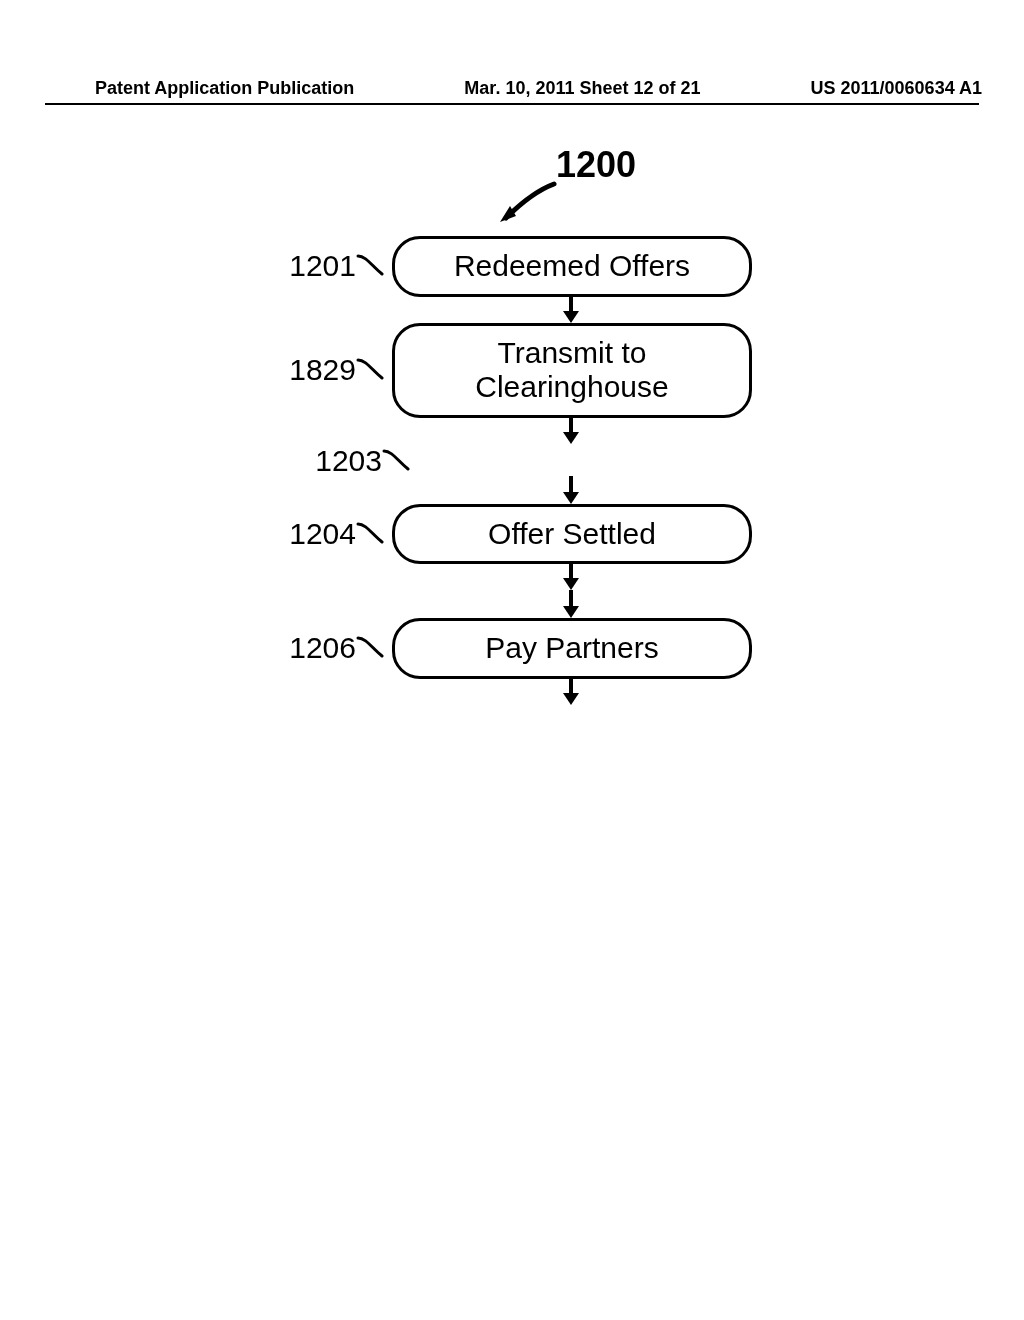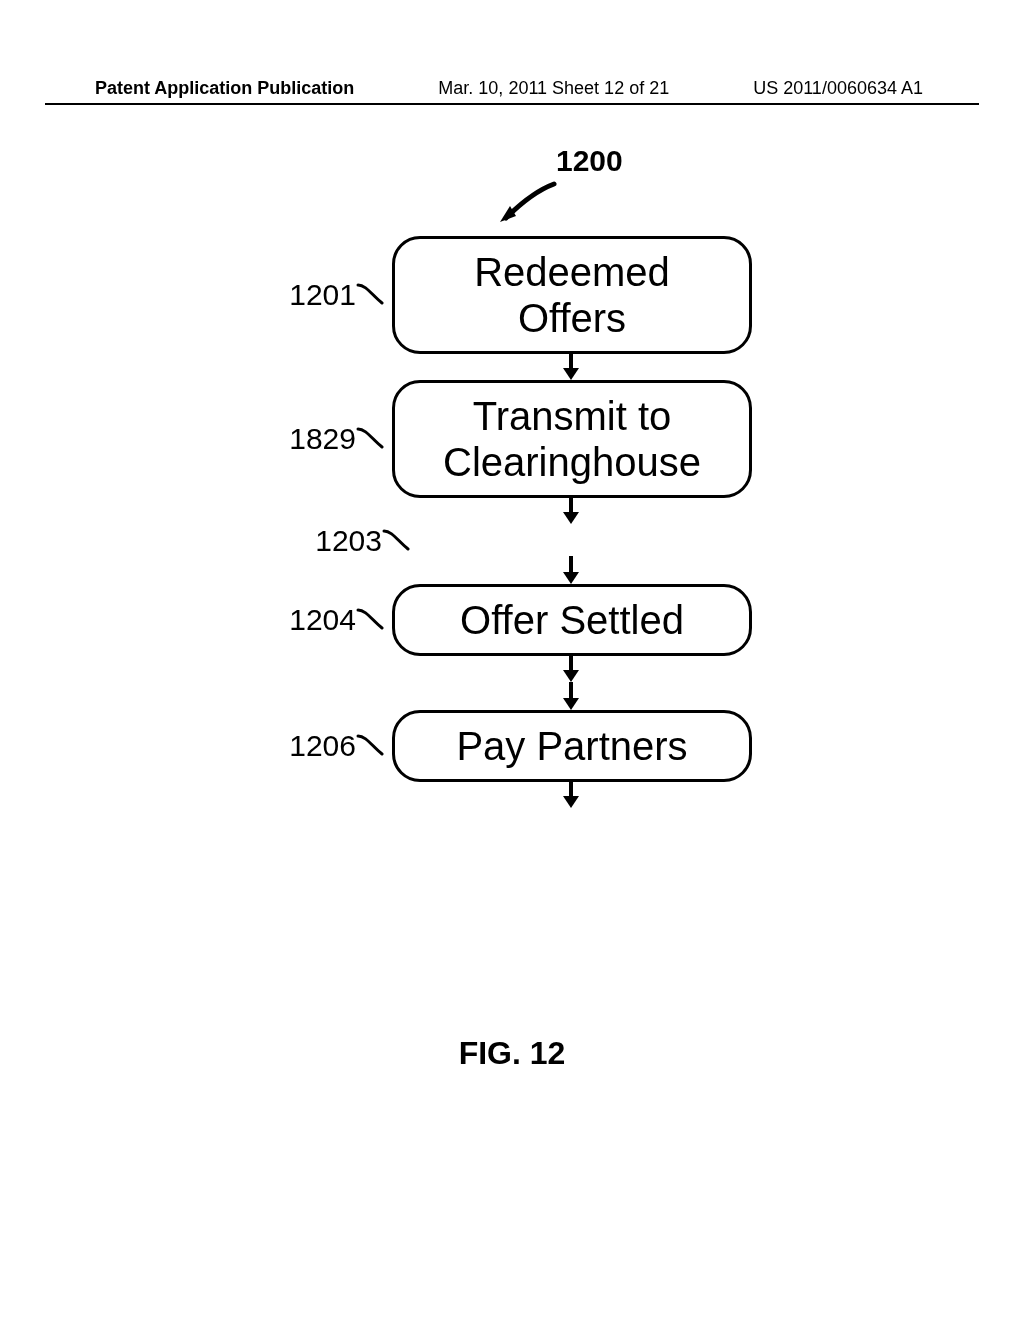--- a/index.html
+++ b/index.html
@@ -1,41 +1,41 @@
 <!DOCTYPE html>
 <html><head>
 <meta charset="utf-8">
 <style>
   * { box-sizing: border-box; margin: 0; padding: 0; }
   html, body { width: 1024px; height: 1320px; background: #fff; font-family: Arial, Helvetica, sans-serif; }
   .page { position: relative; width: 1024px; height: 1320px; }
 
   
   .hdr { position: absolute; top: 78px; left: 0; width: 1024px; }
-  .hdr-text { display: flex; justify-content: space-between; padding: 0 101px 4px 95px; font-size: 18px; color: #000; }
+  .hdr-text { display: flex; justify-content: space-between; padding: 0 42px 4px 95px; font-size: 18px; color: #000; }
   .hdr-text .left { font-weight: 700; }
-  .hdr-text .mid { font-weight: 400; }
-  .hdr-text .right { font-weight: 400; text-align: center; }
+  .hdr-text .mid { font-weight: 700; }
+  .hdr-text .right { font-weight: 700; text-align: center; }
   .hdr-rule { height: 2px; background: #000; margin: 0 45px; }
 
   
   .figref-wrap { position: absolute; top: 148px; left: 484px; }
-  .figref-num { position: absolute; top: -4px; left: 72px; font-size: 30px; font-weight: 700; }
+  .figref-num { position: absolute; top: -4px; left: 72px; font-size: 36px; font-weight: 700; }
   .figref-arrow {
     position: absolute; top: 32px; left: 14px;
     width: 56px; height: 40px;
   }
 
   
   .flow { position: absolute; top: 236px; left: 272px; width: 480px; }
   .row { position: relative; display: flex; align-items: center; }
   .label { width: 110px; text-align: right; font-size: 30px; font-weight: 400; color:#000000; }
   .box {
     border: 3px solid #000; border-radius: 28px;
-    font-size: 40px; line-height: 1.15; text-align: center;
+    font-size: 30px; line-height: 1.15; text-align: center;
     padding: 10px 24px; margin-left: 8px;
     min-width: 360px; max-width: 420px;
     display: flex; flex-direction: column; justify-content: flex-start;
     background:#fff;
   }
   
   .tie {
     display:inline-block;
   }
   .tie svg { display:block; }
@@ -161,15 +161,14 @@
     <div class="arrow-down">
       <svg width="360" height="30" viewBox="0 0 360 30">
           <line x1="180" y1="0" x2="180" y2="18" stroke="#000" stroke-width="4"></line>
           <polygon points="180,28 172,16 188,16" fill="#000"></polygon>
         </svg>
     </div>
 
 
   </div>
 
-  <div class="fig-caption">FIG. 12</div>
 
 </div>
 
 </body></html>

